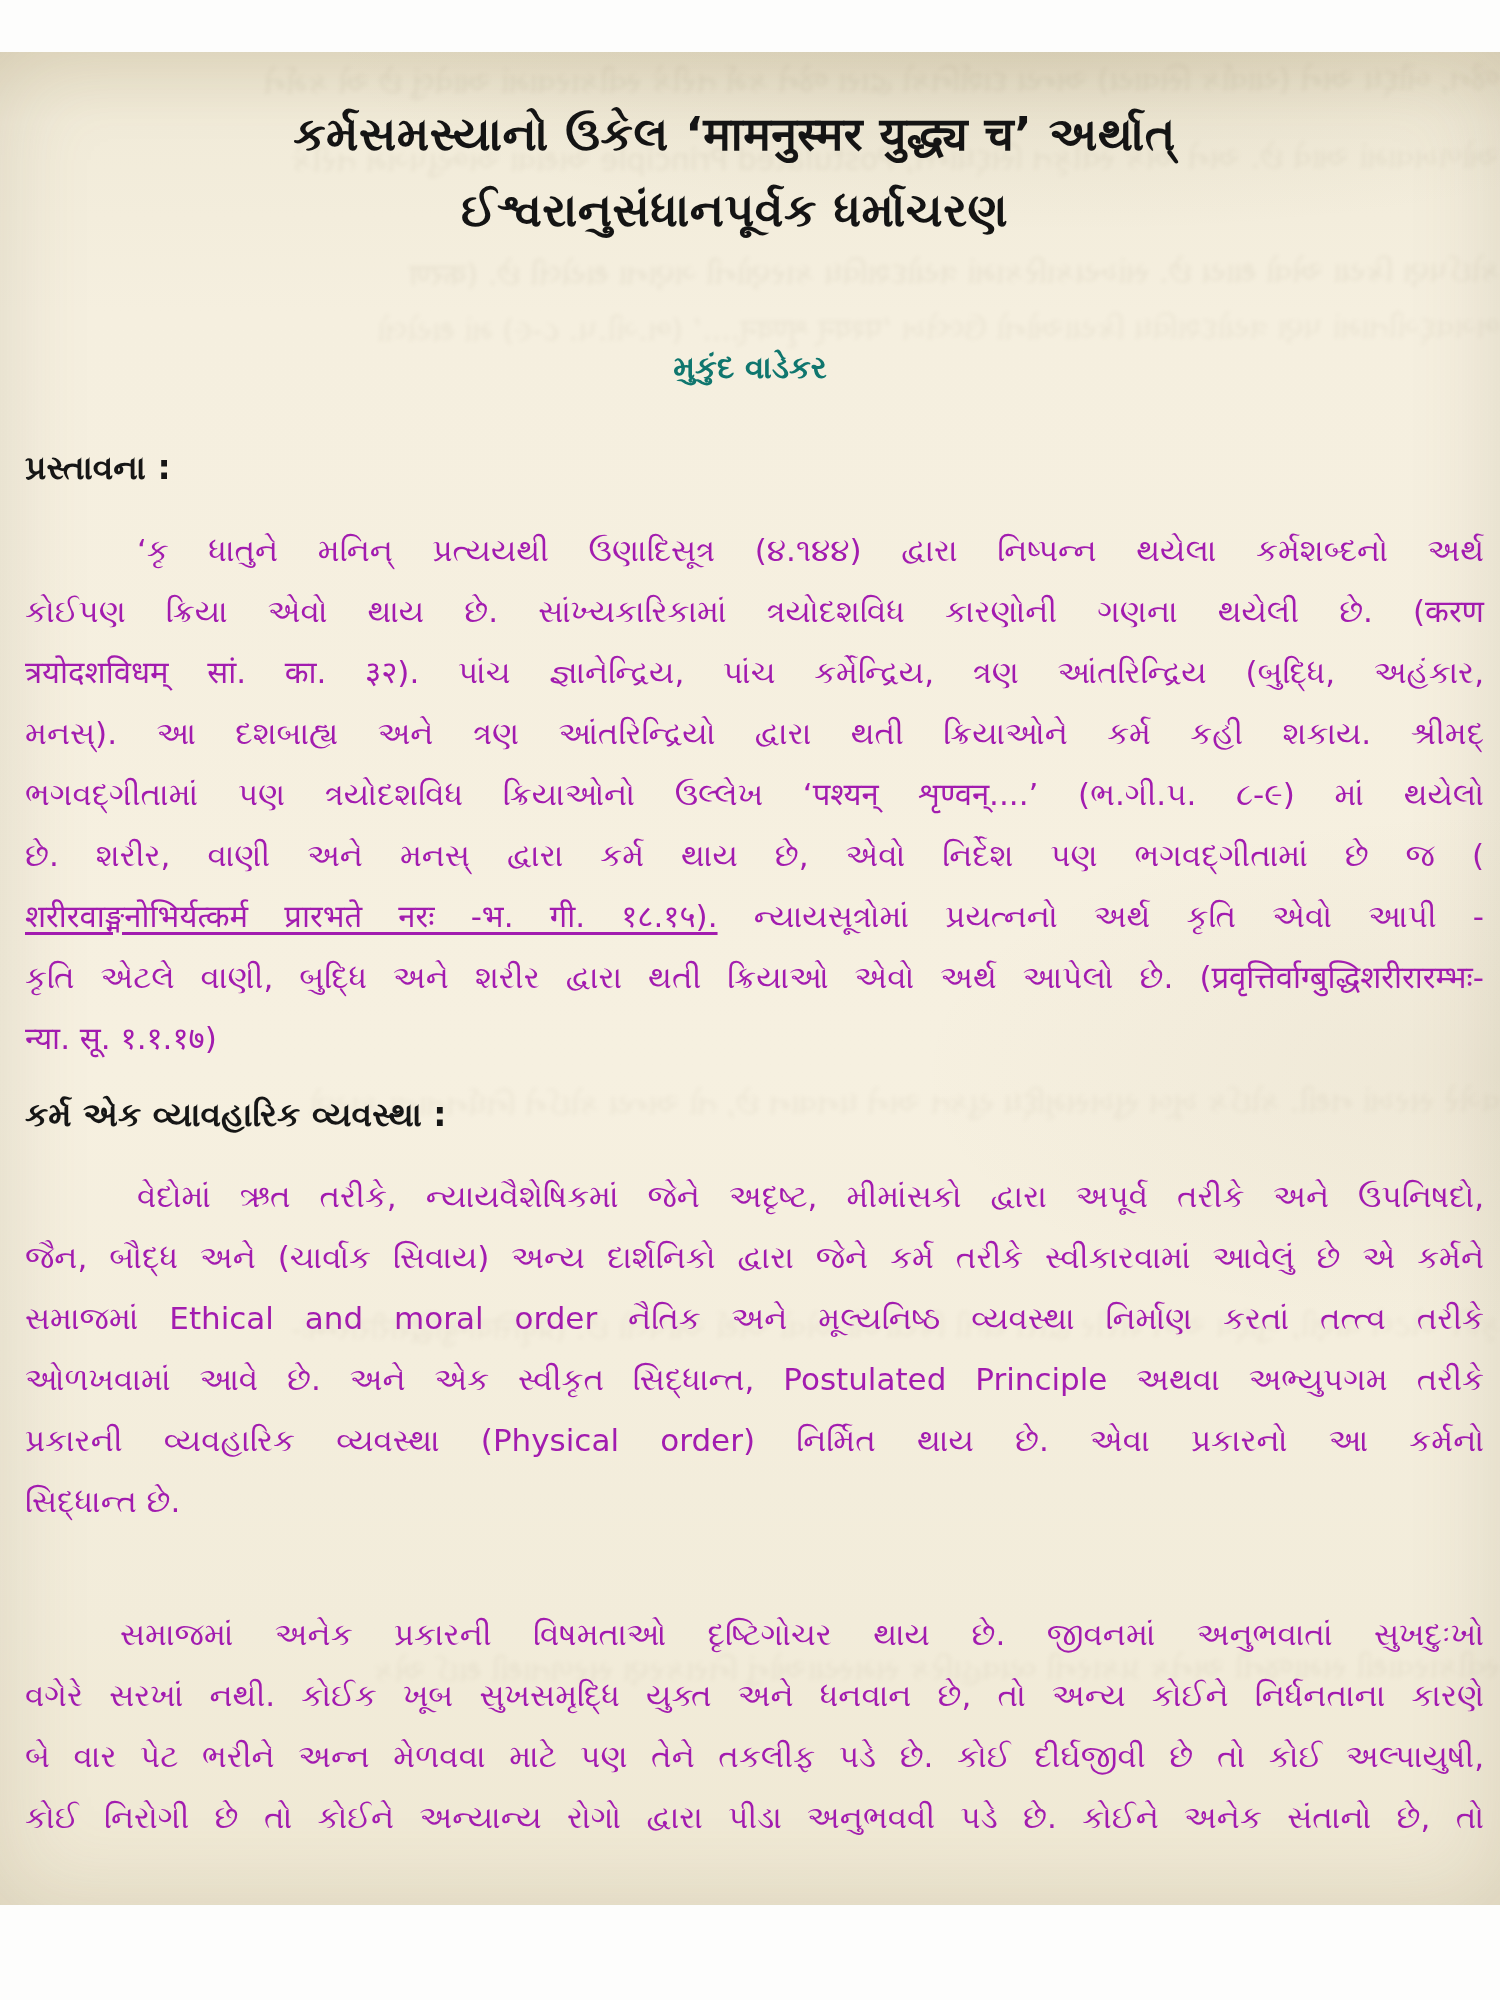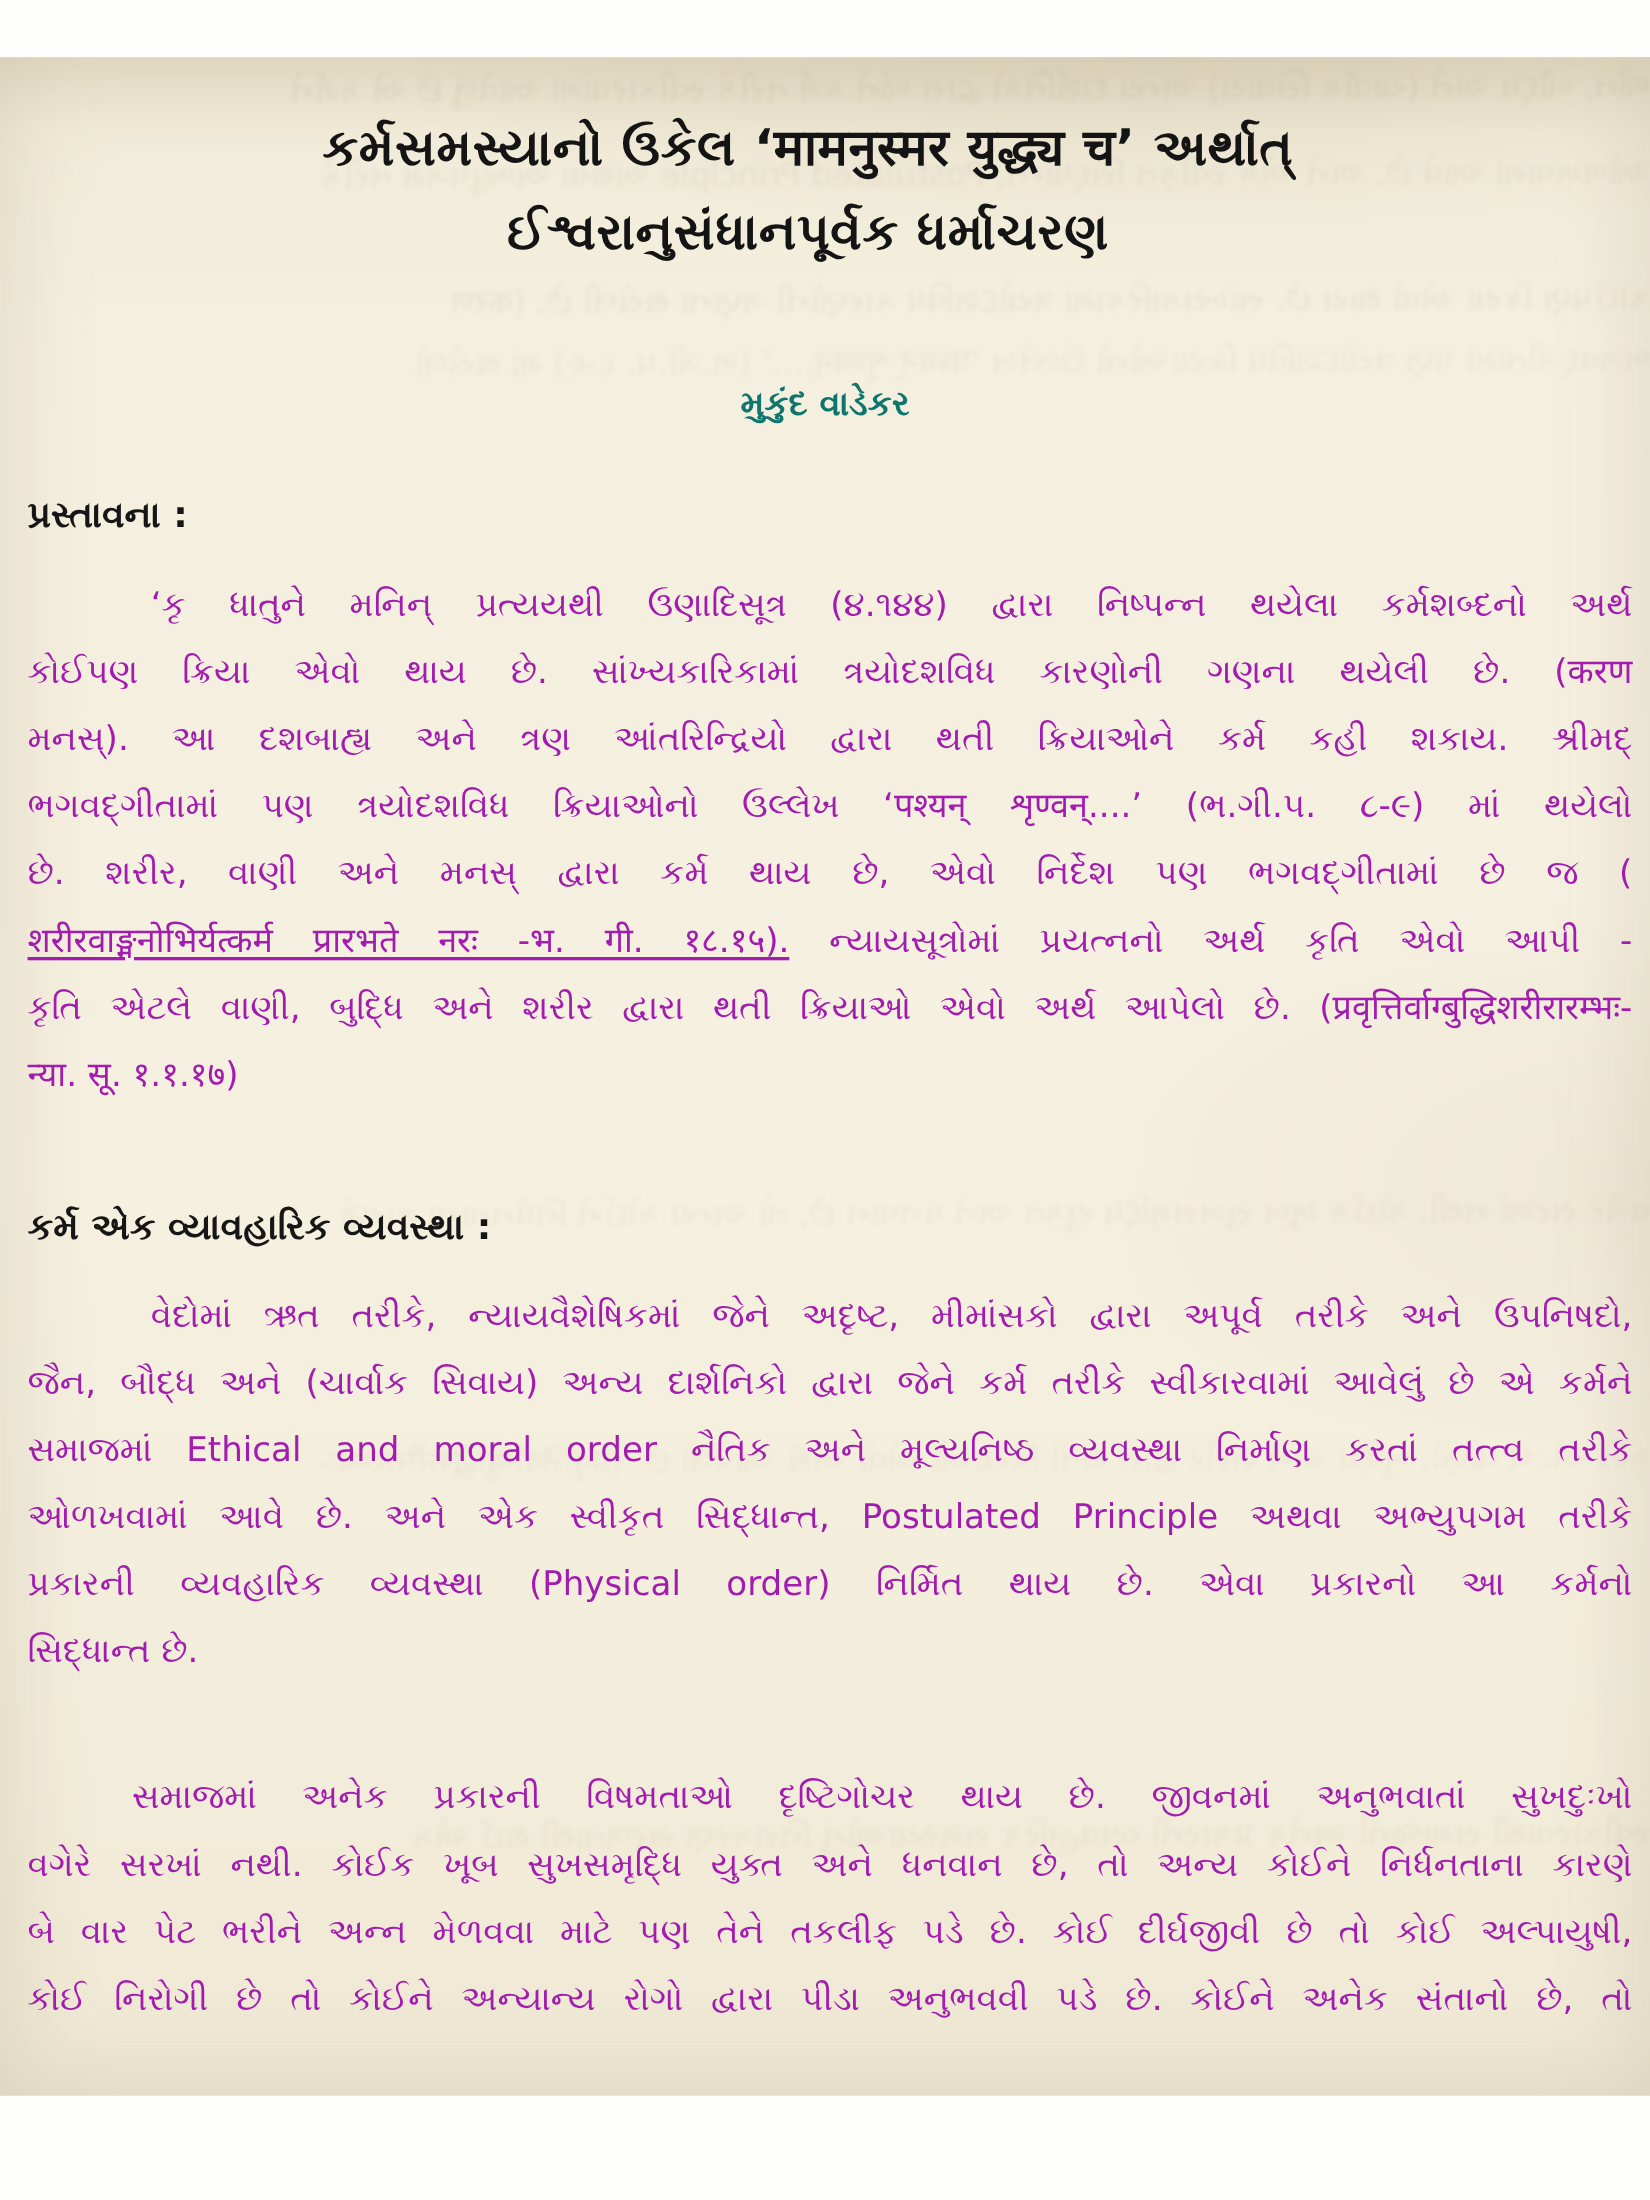--- a/index.html
+++ b/index.html
@@ -147,20 +147,21 @@
       <div>ઈશ્વરાનુસંધાનપૂર્વક ધર્માચરણ</div>
     </div>
 
     <div class="author">મુકુંદ વાડેકર</div>
 
     <div class="heading h1">પ્રસ્તાવના :</div>
 
     <div class="para p1">
       <div class="line fl">‘કૃ ધાતુને મનિન્ પ્રત્યયથી ઉણાદિસૂત્ર (૪.૧૪૪) દ્વારા નિષ્પન્ન થયેલા કર્મશબ્દનો અર્થ</div>
       <div class="line">કોઈપણ ક્રિયા એવો થાય છે. સાંખ્યકારિકામાં ત્રયોદશવિધ કારણોની ગણના થયેલી છે. (करण</div>
+      <div class="line">त्रयोदशविधम् सां. का. ३२). પાંચ જ્ઞાનેન્દ્રિય, પાંચ કર્મેન્દ્રિય, ત્રણ આંતરિન્દ્રિય (બુદ્ધિ, અહંકાર,</div>
       <div class="line">મનસ્). આ દશબાહ્ય અને ત્રણ આંતરિન્દ્રિયો દ્વારા થતી ક્રિયાઓને કર્મ કહી શકાય. શ્રીમદ્</div>
       <div class="line">ભગવદ્ગીતામાં પણ ત્રયોદશવિધ ક્રિયાઓનો ઉલ્લેખ ‘पश्यन् शृण्वन्....’ (ભ.ગી.૫. ૮-૯) માં થયેલો</div>
       <div class="line">છે. શરીર, વાણી અને મનસ્ દ્વારા કર્મ થાય છે, એવો નિર્દેશ પણ ભગવદ્ગીતામાં છે જ (</div>
       <div class="line"><span class="u">शरीरवाङ्मनोभिर्यत्कर्म प्रारभते नरः -भ. गी. १८.१५).</span> <span>ન્યાયસૂત્રોમાં પ્રયત્નનો અર્થ કૃતિ એવો આપી -</span></div>
       <div class="line">કૃતિ એટલે વાણી, બુદ્ધિ અને શરીર દ્વારા થતી ક્રિયાઓ એવો અર્થ આપેલો છે. (प्रवृत्तिर्वाग्बुद्धिशरीरारम्भः-</div>
       <div class="line last">न्या. सू. १.१.१७)</div>
     </div>
 
     <div class="heading h2">કર્મ એક વ્યાવહારિક વ્યવસ્થા :</div>
 

